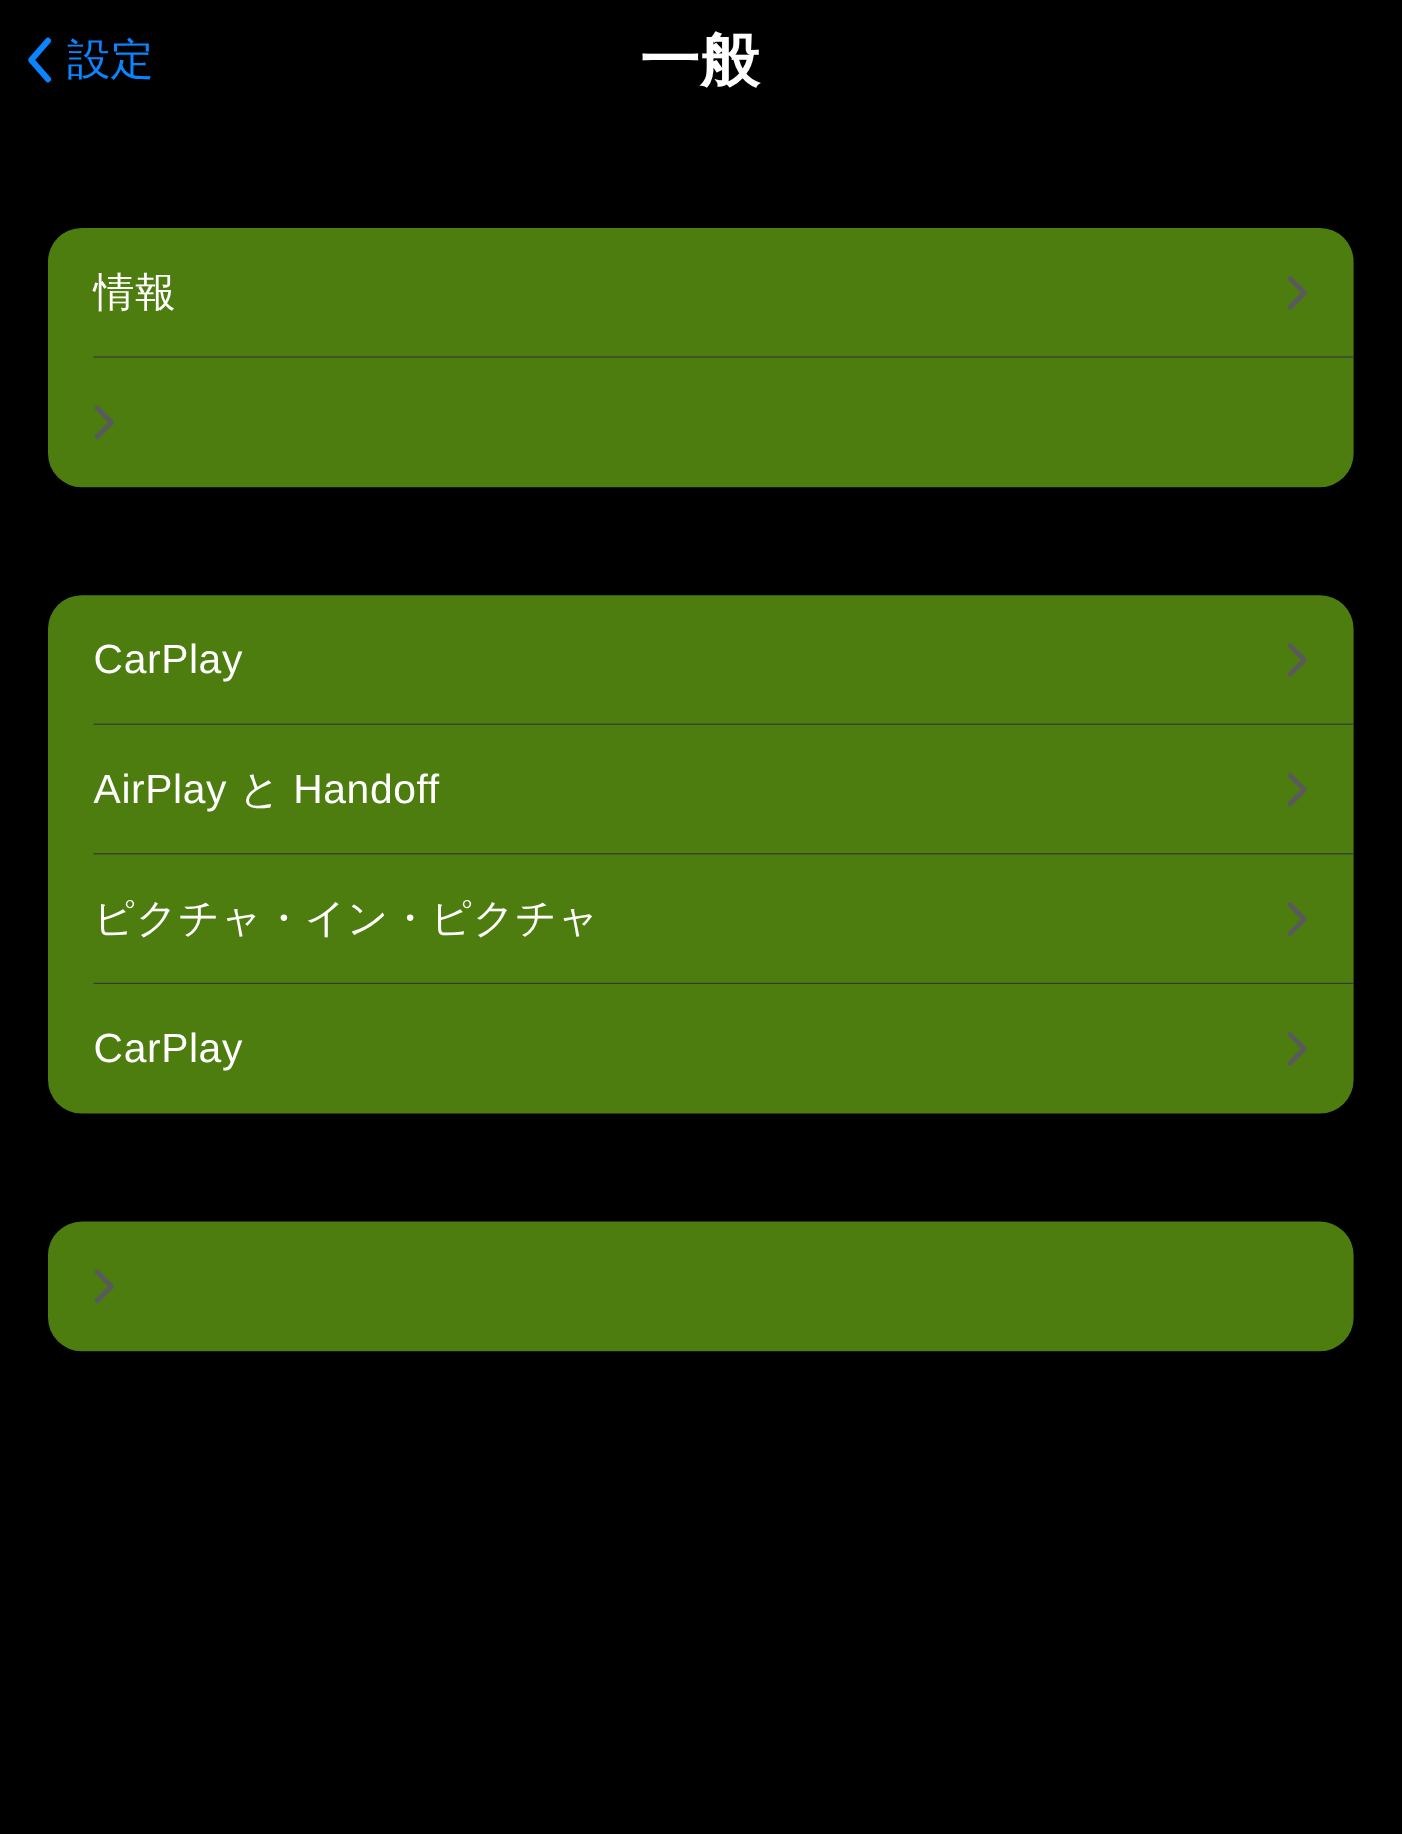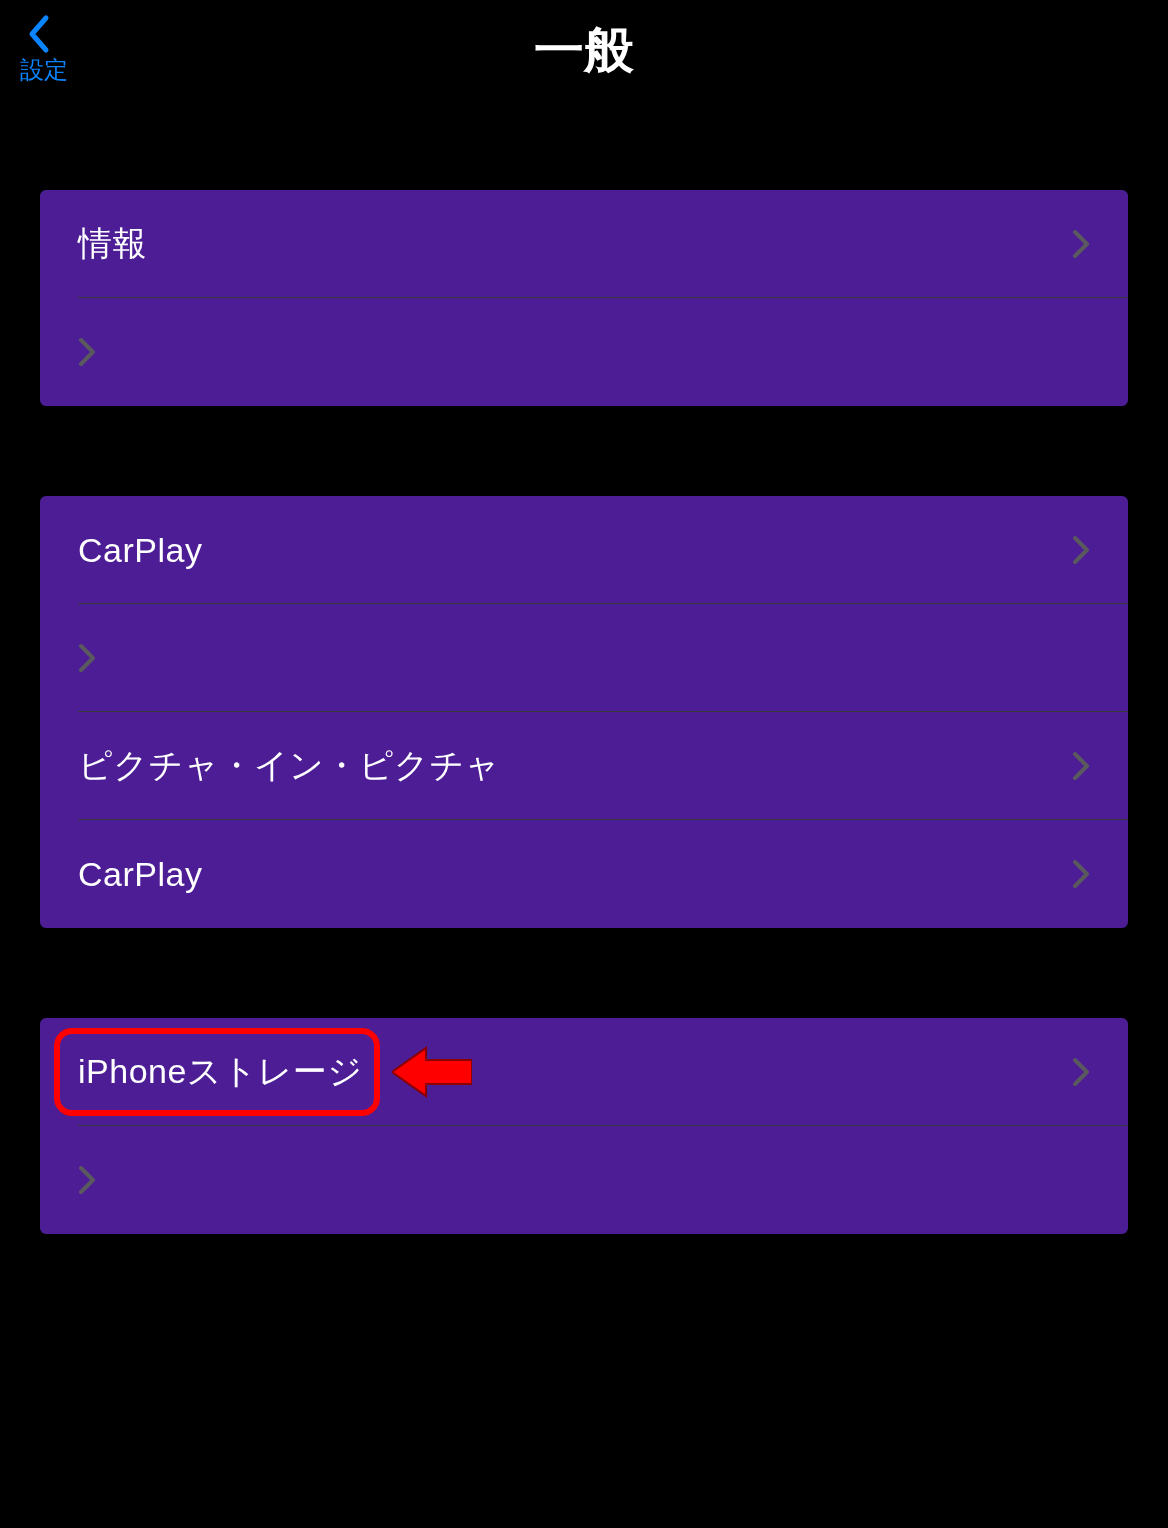--- a/index.html
+++ b/index.html
@@ -18,24 +18,23 @@
       display: flex;
       align-items: center;
       height: 100px;
       position: relative;
       padding: 0 20px;
     }
     .back-button {
       display: flex;
       align-items: center;
       color: #0a84ff;
-      font-size: 24px;
+      font-size: 36px;
       cursor: pointer;
       z-index: 2;
-      flex-direction: column;
     }
     .back-chevron {
       width: 24px;
       height: 40px;
       margin-right: 12px;
       display: inline-flex;
       align-items: center;
       justify-content: center;
     }
     .back-chevron svg {
@@ -49,22 +48,22 @@
       text-align: center;
       color: #ffffff;
       font-size: 50px;
       font-weight: 600;
       pointer-events: none;
     }
     .content {
       padding: 90px 40px 0 40px;
     }
     .section {
-      background: #4c1d95;
-      border-radius: 6px;
+      background: #4d7c0f;
+      border-radius: 28px;
       overflow: hidden;
       margin-bottom: 90px;
     }
     .section:last-child {
       margin-bottom: 0;
     }
     .list-item {
       display: flex;
       align-items: center;
       justify-content: space-between;
@@ -154,20 +153,21 @@
   <div class="section">
     <div class="list-item">
       <span class="item-label">CarPlay</span>
       <span class="chevron-right">
         <svg viewBox="0 0 18 30" fill="none">
             <path d="M3 3 L15 15 L3 27" stroke-width="4" stroke-linecap="round" stroke-linejoin="round"></path>
           </svg>
       </span>
     </div>
     <div class="list-item">
+      <span class="item-label">AirPlay と Handoff</span>
       <span class="chevron-right">
         <svg viewBox="0 0 18 30" fill="none">
             <path d="M3 3 L15 15 L3 27" stroke-width="4" stroke-linecap="round" stroke-linejoin="round"></path>
           </svg>
       </span>
     </div>
     <div class="list-item">
       <span class="item-label">ピクチャ・イン・ピクチャ</span>
       <span class="chevron-right">
         <svg viewBox="0 0 18 30" fill="none">
@@ -179,34 +179,20 @@
       <span class="item-label">CarPlay</span>
       <span class="chevron-right">
         <svg viewBox="0 0 18 30" fill="none">
             <path d="M3 3 L15 15 L3 27" stroke-width="4" stroke-linecap="round" stroke-linejoin="round"></path>
           </svg>
       </span>
     </div>
   </div>
 
   <div class="section" style="position:relative;">
-    <div class="list-item" style="position:relative;">
-      <span class="item-label">iPhoneストレージ</span>
-      <span class="chevron-right">
-        <svg viewBox="0 0 18 30" fill="none">
-            <path d="M3 3 L15 15 L3 27" stroke-width="4" stroke-linecap="round" stroke-linejoin="round"></path>
-          </svg>
-      </span>
-      <div class="highlight-box" style="left:14px; top:10px; width:326px; height:88px;"></div>
-      <div class="arrow-annotation" style="left:352px; top:24px;">
-        <svg width="80" height="60" viewBox="0 0 80 60">
-          <path d="M0 30 L34 6 L34 18 L80 18 L80 42 L34 42 L34 54 Z" fill="#ff0000" stroke="#8b0000" stroke-width="2"></path>
-        </svg>
-      </div>
-    </div>
     <div class="list-item">
       <span class="chevron-right">
         <svg viewBox="0 0 18 30" fill="none">
             <path d="M3 3 L15 15 L3 27" stroke-width="4" stroke-linecap="round" stroke-linejoin="round"></path>
           </svg>
       </span>
     </div>
   </div>
 
 </div>

